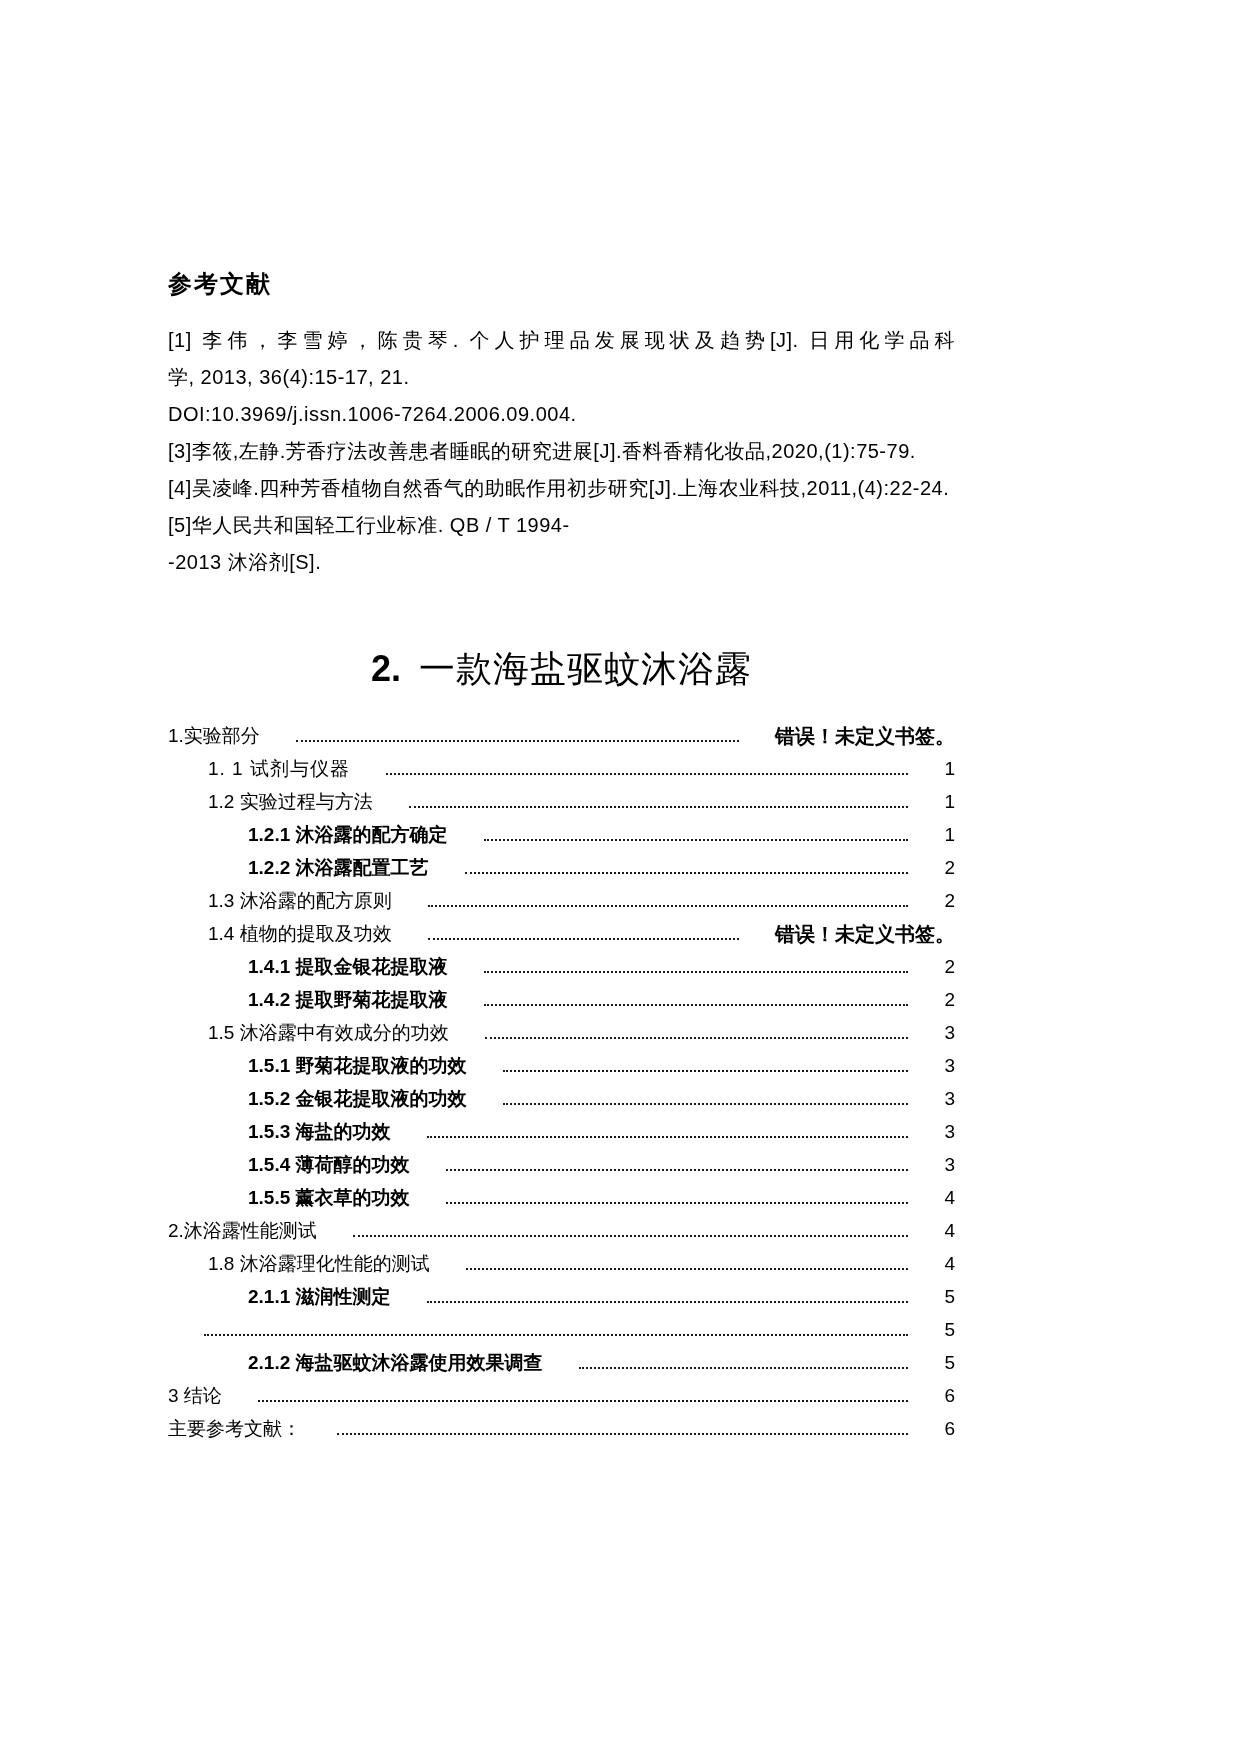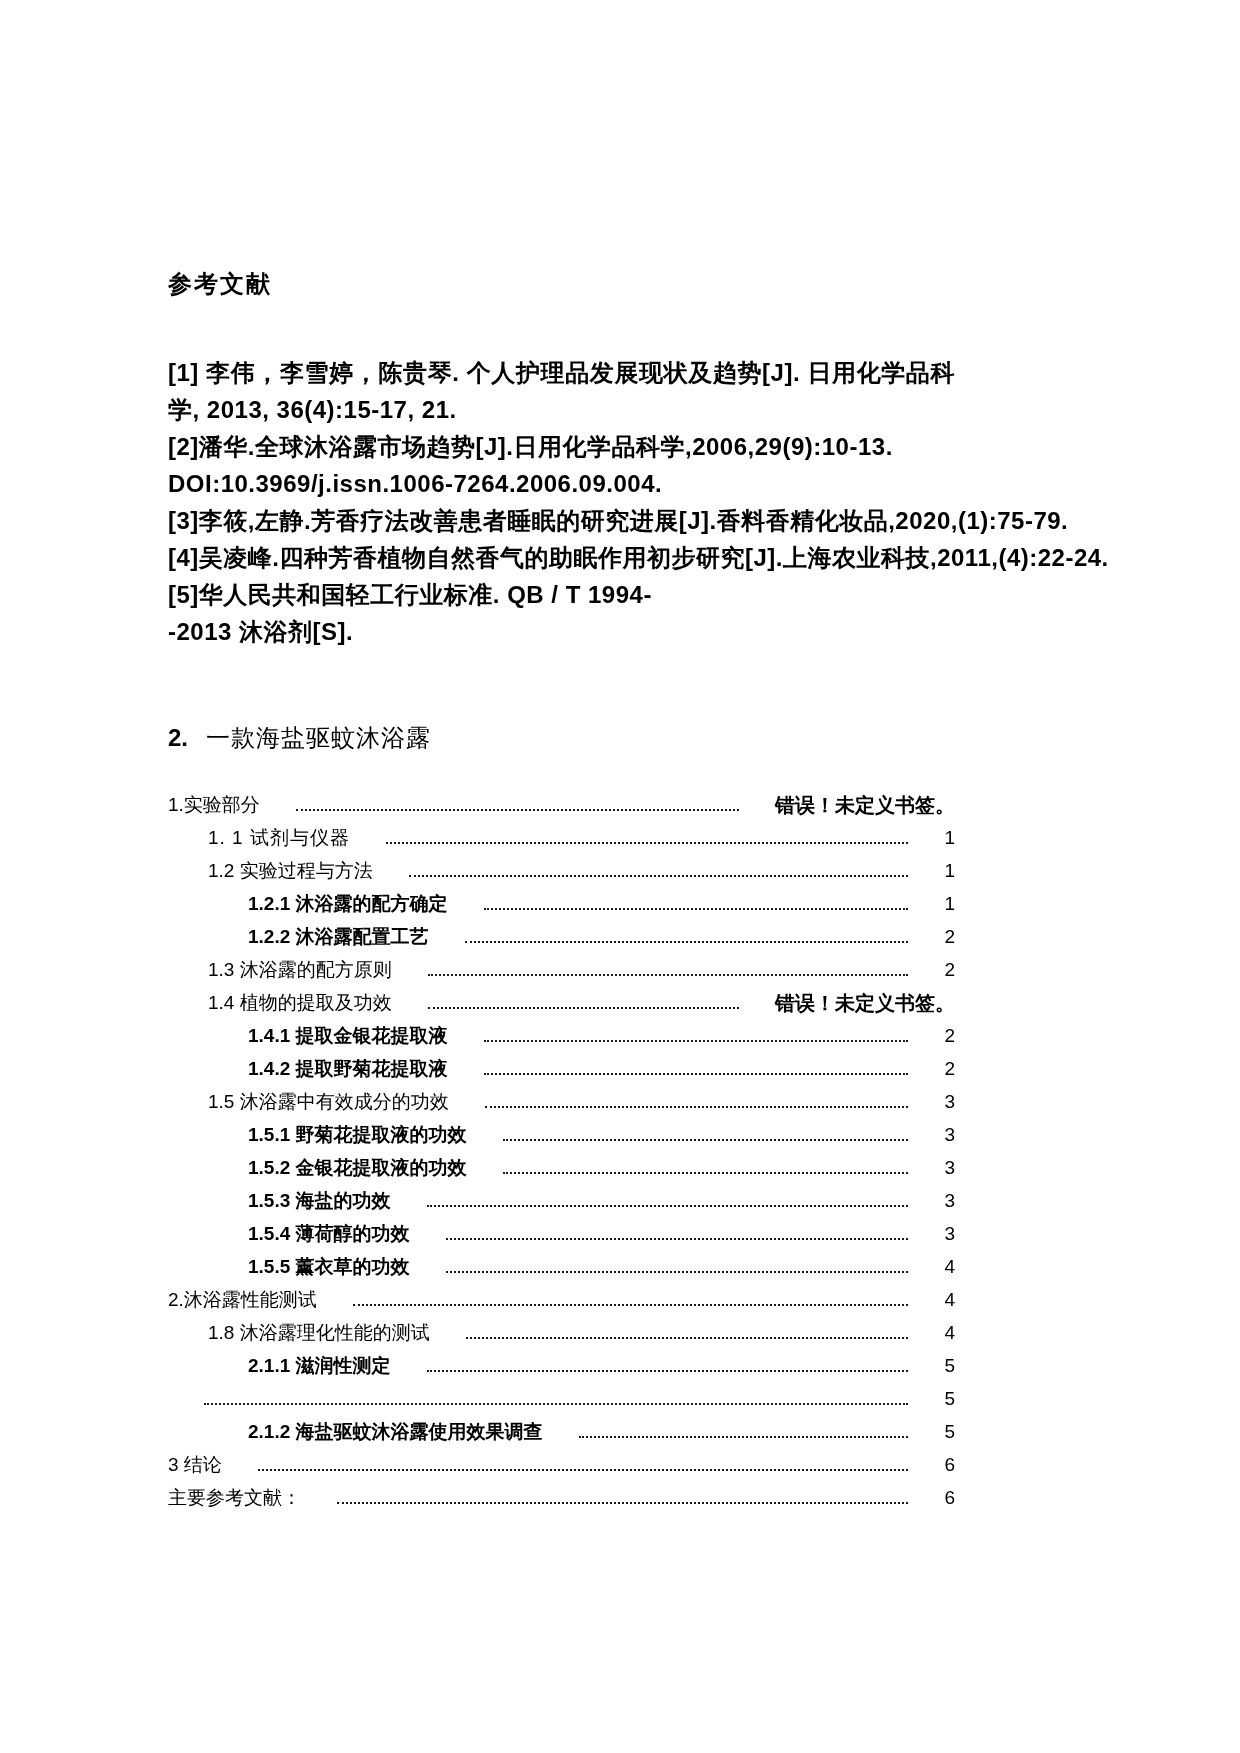--- a/index.html
+++ b/index.html
@@ -23,38 +23,38 @@
     top: 0;
   }
   .refs-heading {
     margin-top: 268px;
     font-size: 24px;
     font-weight: 700;
     letter-spacing: 2px;
     line-height: 32px;
   }
   .refs {
-    margin-top: 54px;
-    font-size: 24px;
+    margin-top: 22px;
+    font-size: 20px;
     line-height: 37px;
     letter-spacing: 0.5px;
-    font-weight: bold;
   }
   .ref-line { white-space: nowrap; }
   .ref-line.justify {
     white-space: normal;
     text-align: justify;
     text-align-last: justify;
   }
   .section-heading {
     margin-top: 70px;
-    font-size: 24px;
+    font-size: 36px;
     font-weight: 400;
     line-height: 36px;
     letter-spacing: 1px;
+    text-align: center;
   }
   .section-heading .sec-num {
     font-weight: 700;
     margin-right: 18px;
     letter-spacing: 0;
   }
   .toc-title {
     margin-top: 20px;
     text-align: center;
     font-size: 21px;
@@ -96,21 +96,20 @@
 <body>
 
 <div class="page">
   <div class="content">
 
     <h1 class="refs-heading">参考文献</h1>
 
     <div class="refs" id="refs-list">
         <div class="ref-line justify">[1] 李伟，李雪婷，陈贵琴. 个人护理品发展现状及趋势[J]. 日用化学品科</div>
         <div class="ref-line">学, 2013, 36(4):15-17, 21.</div>
-        <div class="ref-line">[2]潘华.全球沐浴露市场趋势[J].日用化学品科学,2006,29(9):10-13.</div>
         <div class="ref-line">DOI:10.3969/j.issn.1006-7264.2006.09.004.</div>
         <div class="ref-line">[3]李筱,左静.芳香疗法改善患者睡眠的研究进展[J].香料香精化妆品,2020,(1):75-79.</div>
         <div class="ref-line">[4]吴凌峰.四种芳香植物自然香气的助眠作用初步研究[J].上海农业科技,2011,(4):22-24.</div>
         <div class="ref-line">[5]华人民共和国轻工行业标准. QB / T 1994-</div>
         <div class="ref-line">-2013 沐浴剂[S].</div>
       </div>
 
     <h2 class="section-heading">
       <span class="sec-num">2.</span><span>一款海盐驱蚊沐浴露</span>
     </h2>

